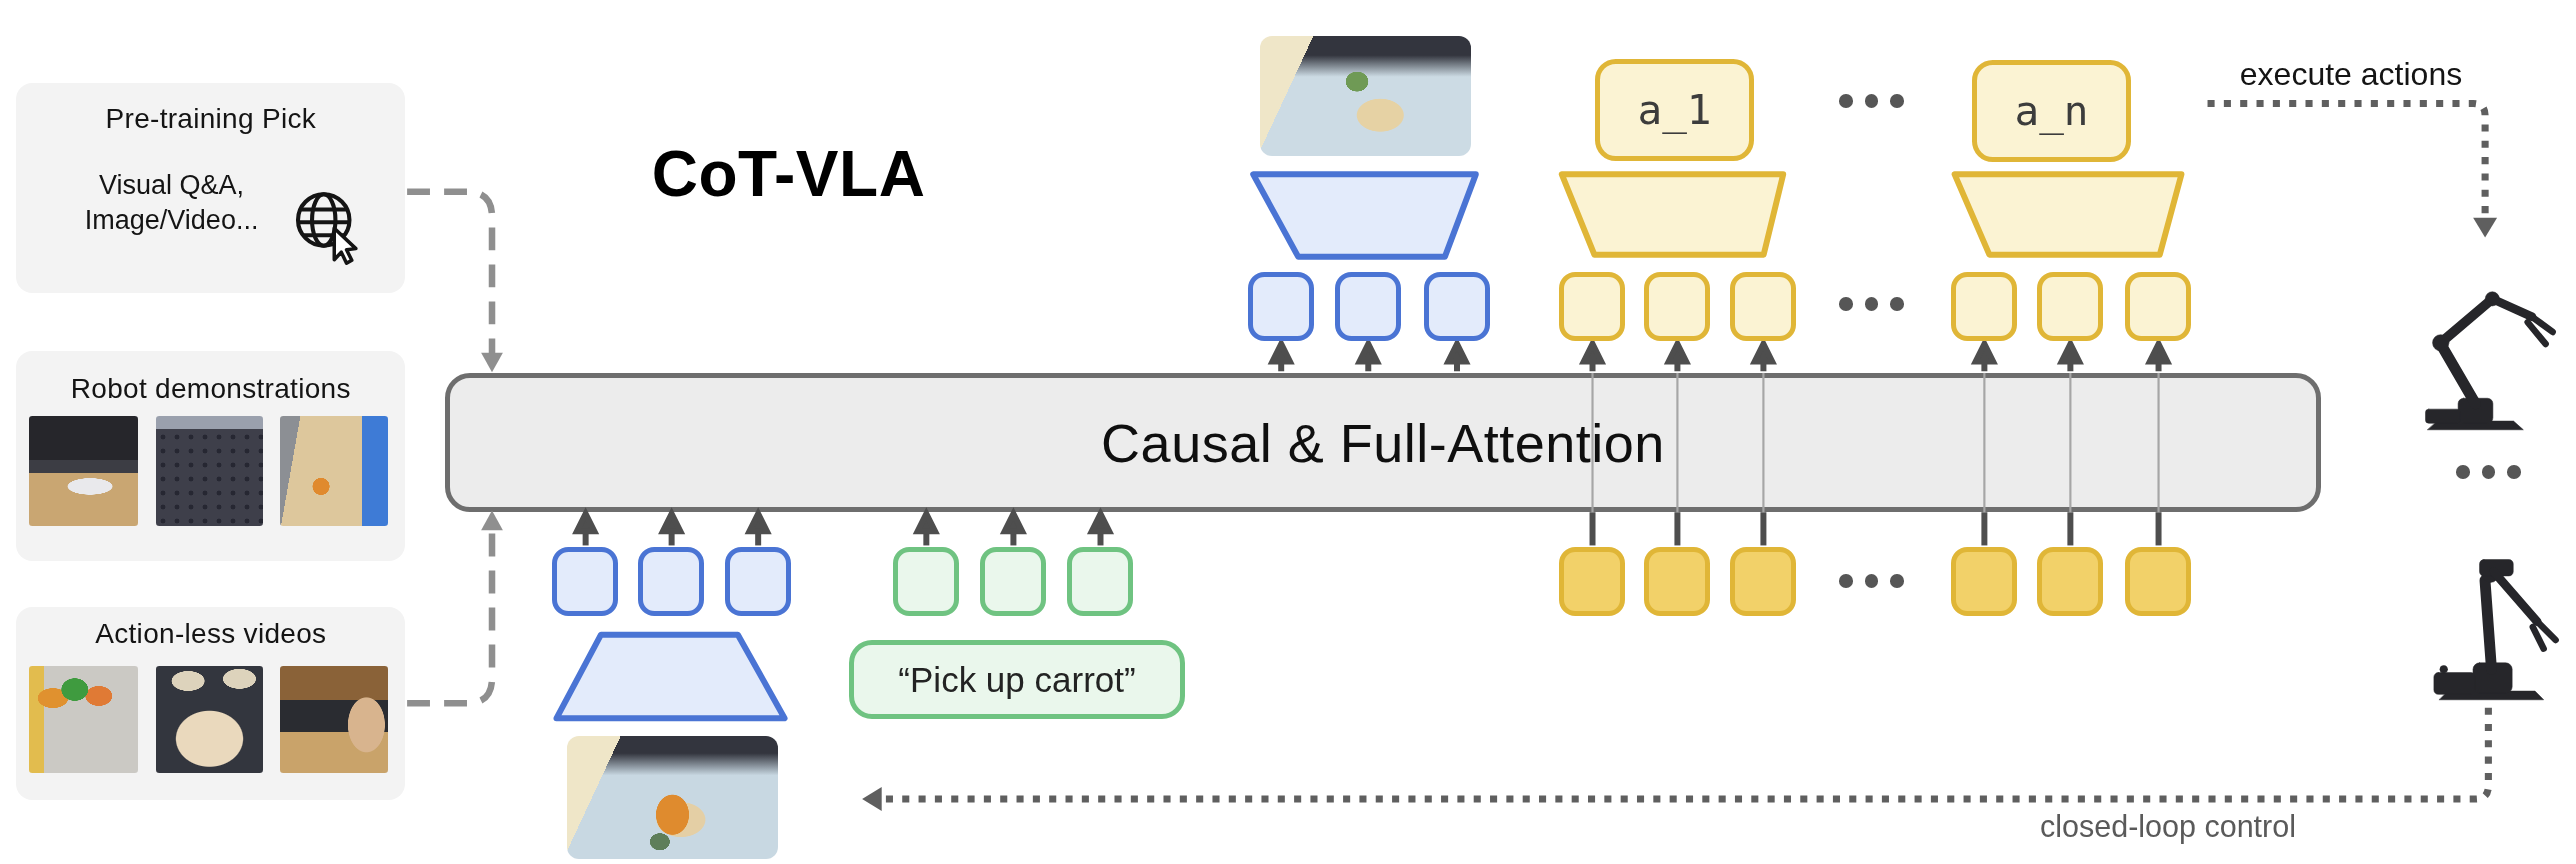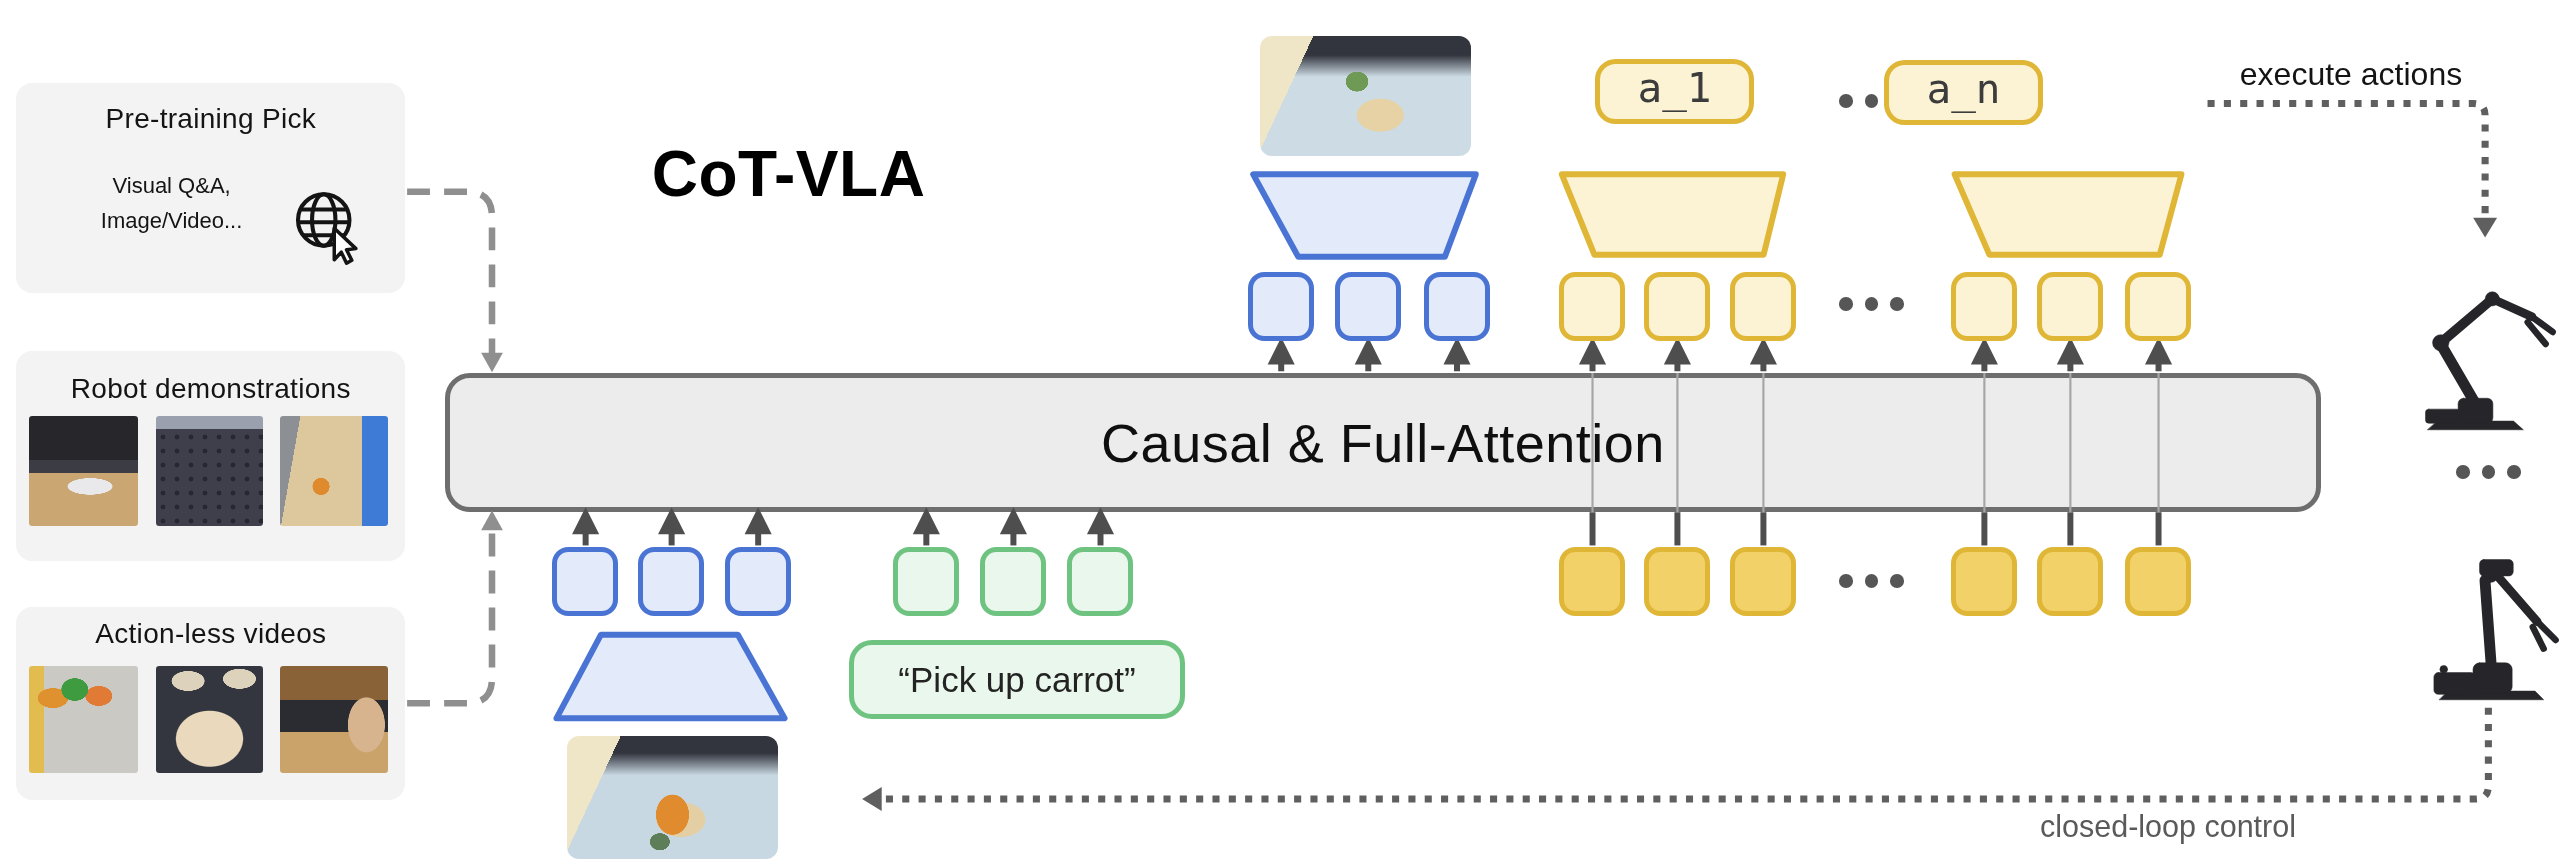--- a/index.html
+++ b/index.html
@@ -14,21 +14,21 @@
   *{box-sizing:border-box;margin:0;padding:0}
   html,body{width:2576px;height:865px;background:#ffffff;overflow:hidden;
     font-family:"Liberation Sans", sans-serif;}
   .canvas{position:relative;width:2576px;height:865px;background:#fff}
 
   
   .panel{position:absolute;left:16.3px;width:389px;background:var(--panel-fill);border-radius:16.3px}
   .panel-title{position:absolute;left:0;width:100%;text-align:center;font-size:28px;
     font-weight:500;color:var(--text-dark);letter-spacing:0.3px}
   .pre-lines{position:absolute;left:16.3px;top:85px;width:278px;text-align:center;
-    font-size:22px;line-height:35px;color:var(--text-dark)}
+    font-size:27px;line-height:35px;color:var(--text-dark)}
   .photo{position:absolute;border-radius:3.3px}
 
   
   .headline{position:absolute;left:620px;top:137px;width:337px;text-align:center;
     font-size:64px;font-weight:800;color:#000;letter-spacing:0.5px}
 
   
   .bar{position:absolute;left:445px;top:373px;width:1876px;height:139px;
     background:var(--bar-fill);border:5.4px solid var(--bar-border);border-radius:25px;
     display:flex;align-items:center;justify-content:center;z-index:2}
@@ -37,22 +37,22 @@
   
   .token{position:absolute;width:66px;height:69px;border-radius:16.3px;border:5.4px solid;z-index:4}
   .token.blue{border-color:var(--blue-border);background:var(--blue-fill)}
   .token.green{border-color:var(--green-border);background:var(--green-fill)}
   .token.yellow-light{border-color:var(--yellow-border);background:var(--yellow-fill-light)}
   .token.yellow-solid{border-color:var(--yellow-border);background:var(--yellow-fill-solid)}
 
   
   .trap{position:absolute;z-index:4}
   .img-ph{position:absolute;border-radius:12px;z-index:4}
-  .abox{position:absolute;width:159px;height:65px;border:5.4px solid var(--yellow-border);
-    background:var(--yellow-fill-light);border-radius:20.7px;display:flex;
+  .abox{position:absolute;width:159px;height:102px;border:5.4px solid var(--yellow-border);
+    background:var(--yellow-fill-light);border-radius:20.7px;display:flex;align-items:center;
     justify-content:center;font-family:"DejaVu Sans Mono", monospace;font-size:41px;color:#3c3c3c;z-index:4}
   .prompt{position:absolute;left:849px;top:640px;width:336px;height:79px;
     border:5.4px solid var(--green-border);background:var(--green-fill);border-radius:23px;
     display:flex;align-items:center;justify-content:center;font-size:35px;color:#232323;z-index:4}
   .dots{position:absolute;display:flex;gap:12px;z-index:4}
   .dots i{width:13.6px;height:13.6px;border-radius:50%;background:#565656}
   .floating-label{position:absolute;color:var(--text-dark);text-align:center;z-index:4}
   .overlay{position:absolute;left:0;top:0;z-index:3;pointer-events:none}
   .robot{position:absolute;z-index:4}
 
@@ -234,21 +234,21 @@
       <i></i>
       <i></i>
       <i></i>
     </div>
   <div class="dots" style="left:1839px;top:297px">
       <i></i>
       <i></i>
       <i></i>
     </div>
 
-  <div class="abox" style="left:1884px;top:60px">
+  <div class="abox" style="left:1972px;top:60px">
     <span>a_n</span>
   </div>
   <svg class="trap" style="left:1948px;top:170px" width="239" height="89" viewBox="0 0 440 164">
     <path d="M12 8 L430 8 L390 156 L76 156 Z" style="fill:var(--yellow-fill-light);stroke:var(--yellow-border)" stroke-width="11" stroke-linejoin="round"></path>
   </svg>
   <div class="token yellow-light" style="left:1951px;top:272px"></div>
   <div class="token yellow-light" style="left:2037px;top:272px"></div>
   <div class="token yellow-light" style="left:2125px;top:272px"></div>
 
   <div class="token blue" style="left:552px;top:547px"></div>

